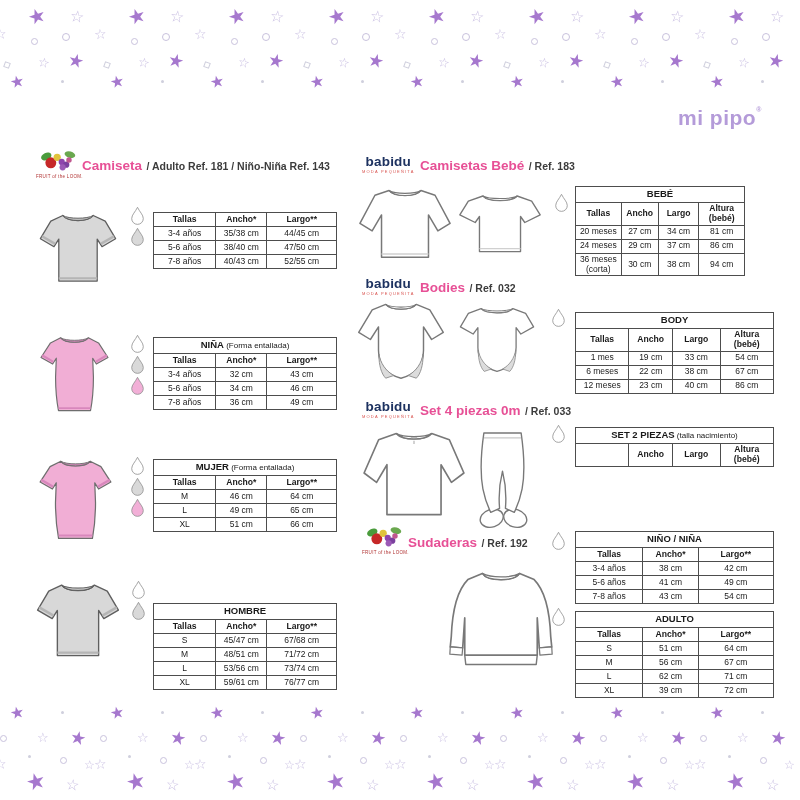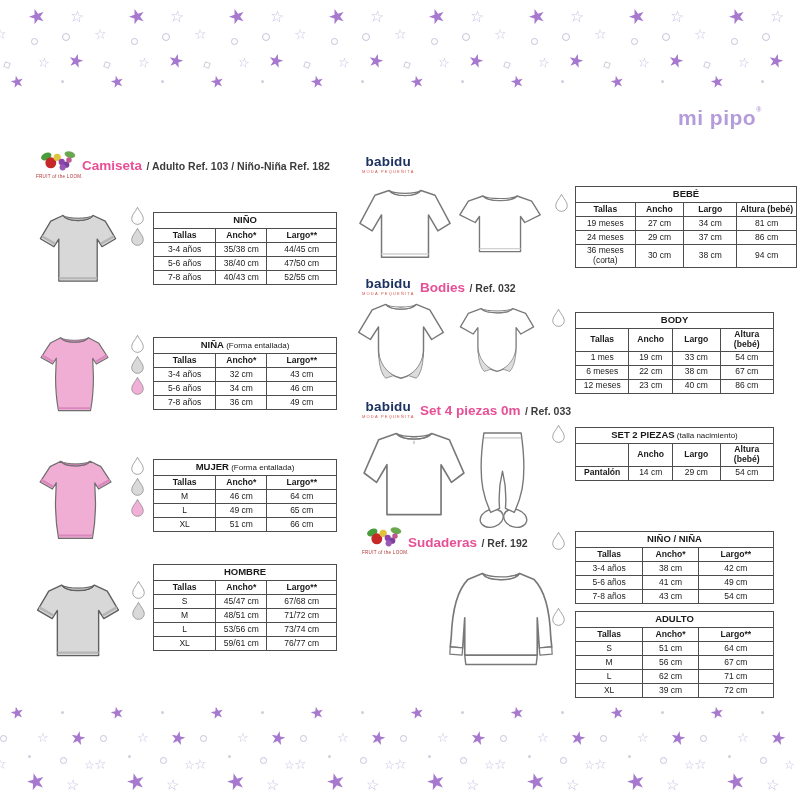--- a/index.html
+++ b/index.html
@@ -227,27 +227,31 @@
       <circle cx="20" cy="8" r="4" fill="#e0c33c"></circle>
       <circle cx="25" cy="13" r="3.4" fill="#8e44ad"></circle>
       <circle cx="30" cy="16" r="3.4" fill="#7b3f9e"></circle>
       <circle cx="26" cy="19" r="3.4" fill="#9b59b6"></circle>
       <circle cx="33" cy="11" r="3" fill="#c0578f"></circle>
     </svg>
     <span class="fruit-text">FRUIT of the LOOM.</span>
   </span>
   <div class="sec" style="left:82px;top:156px;">
     <span class="sec-title">Camiseta</span>
-    <span class="sec-suffix">/ Adulto Ref. 103 / Niño-Niña Ref. 182</span>
+    <span class="sec-suffix">/ Adulto Ref. 181 / Niño-Niña Ref. 143</span>
   </div>
 
   <span class="babidu" style="left:362px;top:155px;">
     <span class="babidu-name">babidu</span>
     <span class="babidu-tag">moda pequeñita</span>
   </span>
+  <div class="sec" style="left:420px;top:156px;">
+    <span class="sec-title">Camisetas Bebé</span>
+    <span class="sec-suffix">/ Ref. 183</span>
+  </div>
 
   <span class="babidu" style="left:362px;top:277px;">
     <span class="babidu-name">babidu</span>
     <span class="babidu-tag">moda pequeñita</span>
   </span>
   <div class="sec" style="left:420px;top:278px;">
     <span class="sec-title">Bodies</span>
     <span class="sec-suffix">/ Ref. 032</span>
   </div>
 
@@ -407,23 +411,20 @@
 
   <div class="tbl" style="left:153px;top:212px;width:184px;">
       <table>
         <colgroup>
           <col style="width: 34%;">
           <col style="width: 28%;">
           <col style="width: 38%;">
         </colgroup>
         <tbody>
           <tr>
-            <td colspan="3" class="title">NIÑO</td>
-          </tr>
-          <tr>
             <td class="head">Tallas</td>
             <td class="head">Ancho*</td>
             <td class="head">Largo**</td>
           </tr>
           <tr>
             <td>3-4 años</td>
             <td>35/38 cm</td>
             <td>44/45 cm</td>
           </tr>
           <tr>
@@ -500,21 +501,21 @@
             <td>65 cm</td>
           </tr>
           <tr>
             <td>XL</td>
             <td>51 cm</td>
             <td>66 cm</td>
           </tr>
         </tbody>
       </table>
     </div>
-  <div class="tbl" style="left:153px;top:564px;width:184px;">
+  <div class="tbl" style="left:153px;top:603px;width:184px;">
       <table>
         <colgroup>
           <col style="width: 34%;">
           <col style="width: 28%;">
           <col style="width: 38%;">
         </colgroup>
         <tbody>
           <tr>
             <td colspan="3" class="title">HOMBRE</td>
           </tr>
@@ -539,40 +540,40 @@
             <td>73/74 cm</td>
           </tr>
           <tr>
             <td>XL</td>
             <td>59/61 cm</td>
             <td>76/77 cm</td>
           </tr>
         </tbody>
       </table>
     </div>
-  <div class="tbl" style="left:575px;top:186px;width:222px;">
+  <div class="tbl" style="left:575px;top:186px;width:170px;">
       <table>
         <colgroup>
           <col style="width: 27%;">
           <col style="width: 22%;">
           <col style="width: 24%;">
           <col style="width: 27%;">
         </colgroup>
         <tbody>
           <tr>
             <td colspan="4" class="title">BEBÉ</td>
           </tr>
           <tr>
             <td class="head">Tallas</td>
             <td class="head">Ancho</td>
             <td class="head">Largo</td>
             <td class="head">Altura (bebé)</td>
           </tr>
           <tr>
-            <td>19 meses</td>
+            <td>20 meses</td>
             <td>27 cm</td>
             <td>34 cm</td>
             <td>81 cm</td>
           </tr>
           <tr>
             <td>24 meses</td>
             <td>29 cm</td>
             <td>37 cm</td>
             <td>86 cm</td>
           </tr>
@@ -635,26 +636,20 @@
         <tbody>
           <tr>
             <td colspan="4" class="title">SET 2 PIEZAS<span class="sub"> (talla nacimiento)</span></td>
           </tr>
           <tr>
             <td class="head"></td>
             <td class="head">Ancho</td>
             <td class="head">Largo</td>
             <td class="head">Altura (bebé)</td>
           </tr>
-          <tr>
-            <td class="head">Pantalón</td>
-            <td>14 cm</td>
-            <td>29 cm</td>
-            <td>54 cm</td>
-          </tr>
         </tbody>
       </table>
     </div>
   <div class="tbl" style="left:575px;top:531px;width:199px;">
       <table>
         <colgroup>
           <col style="width: 34%;">
           <col style="width: 28%;">
           <col style="width: 38%;">
         </colgroup>

